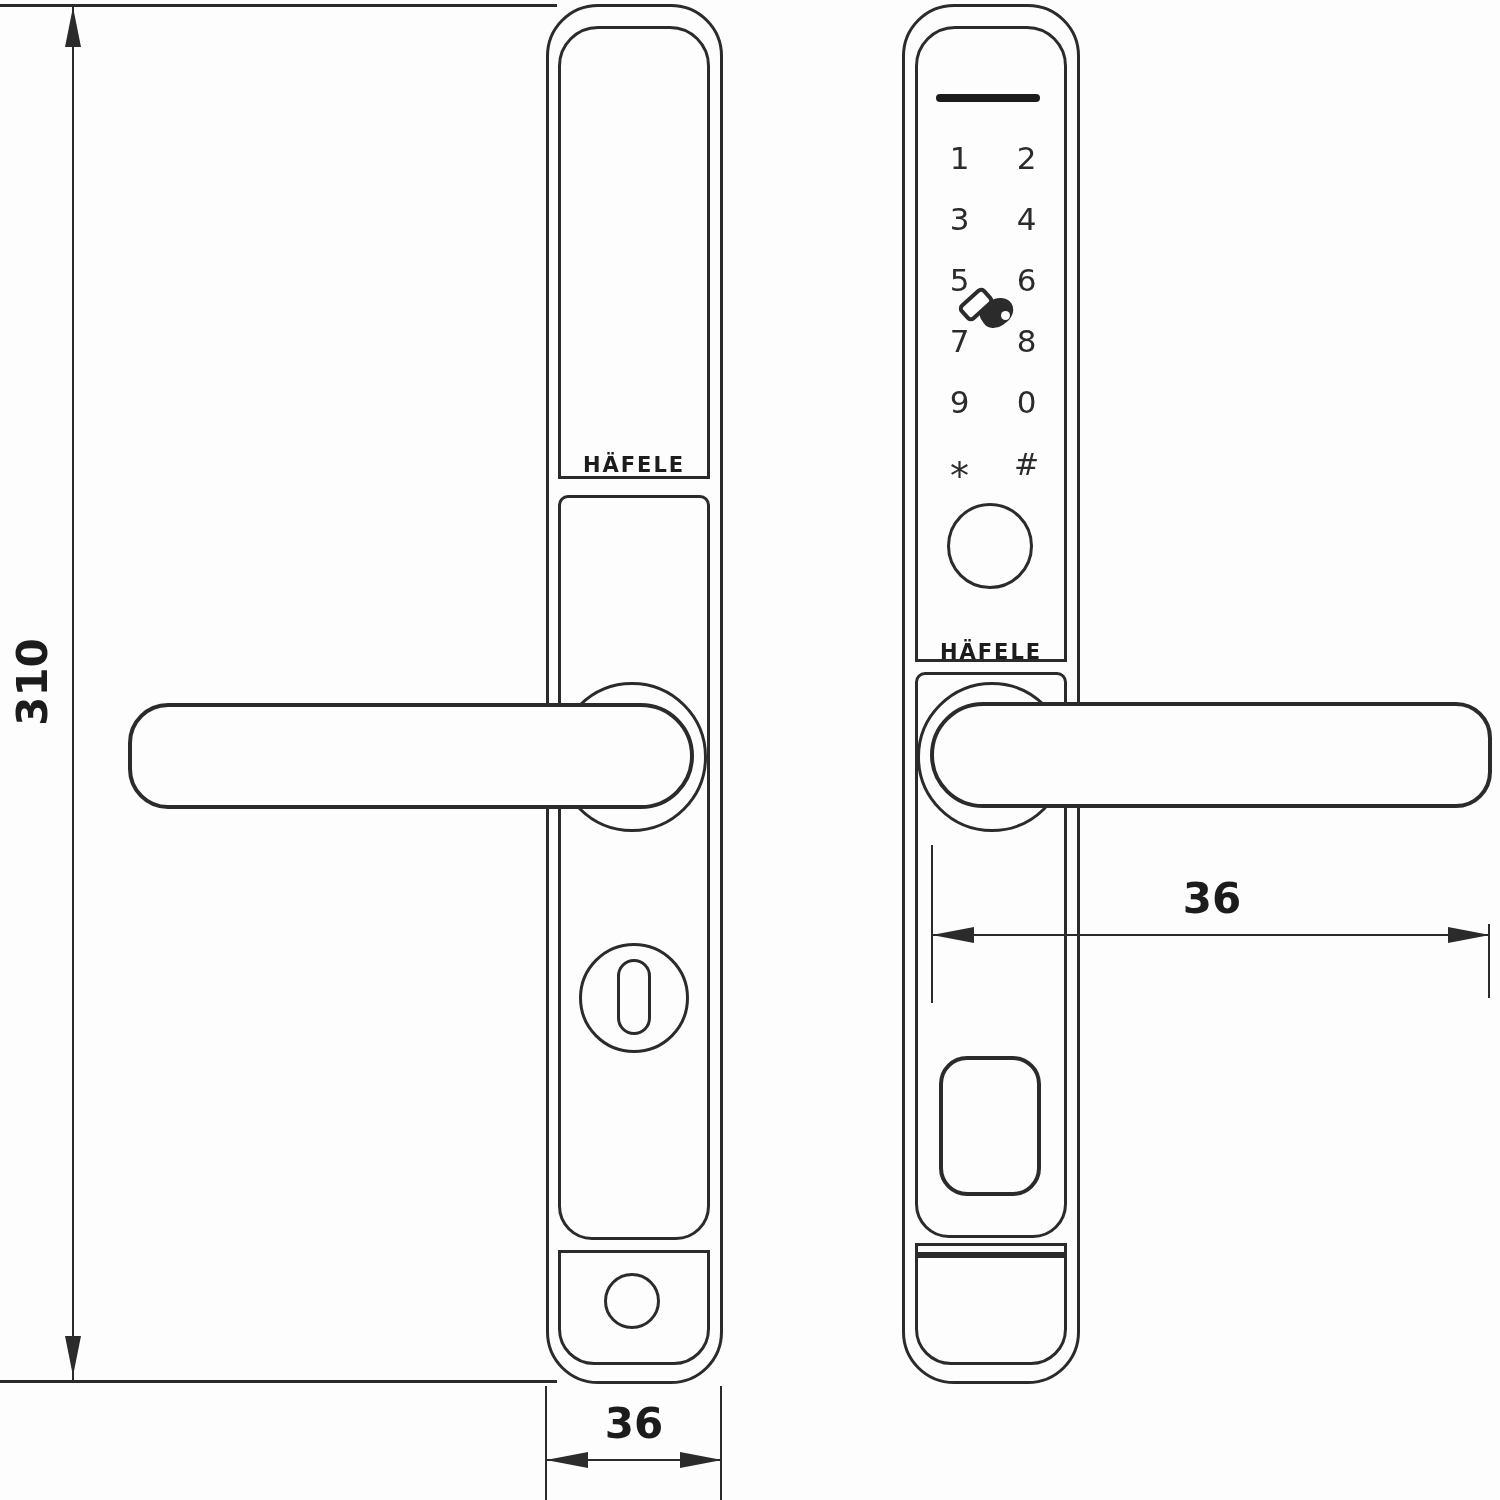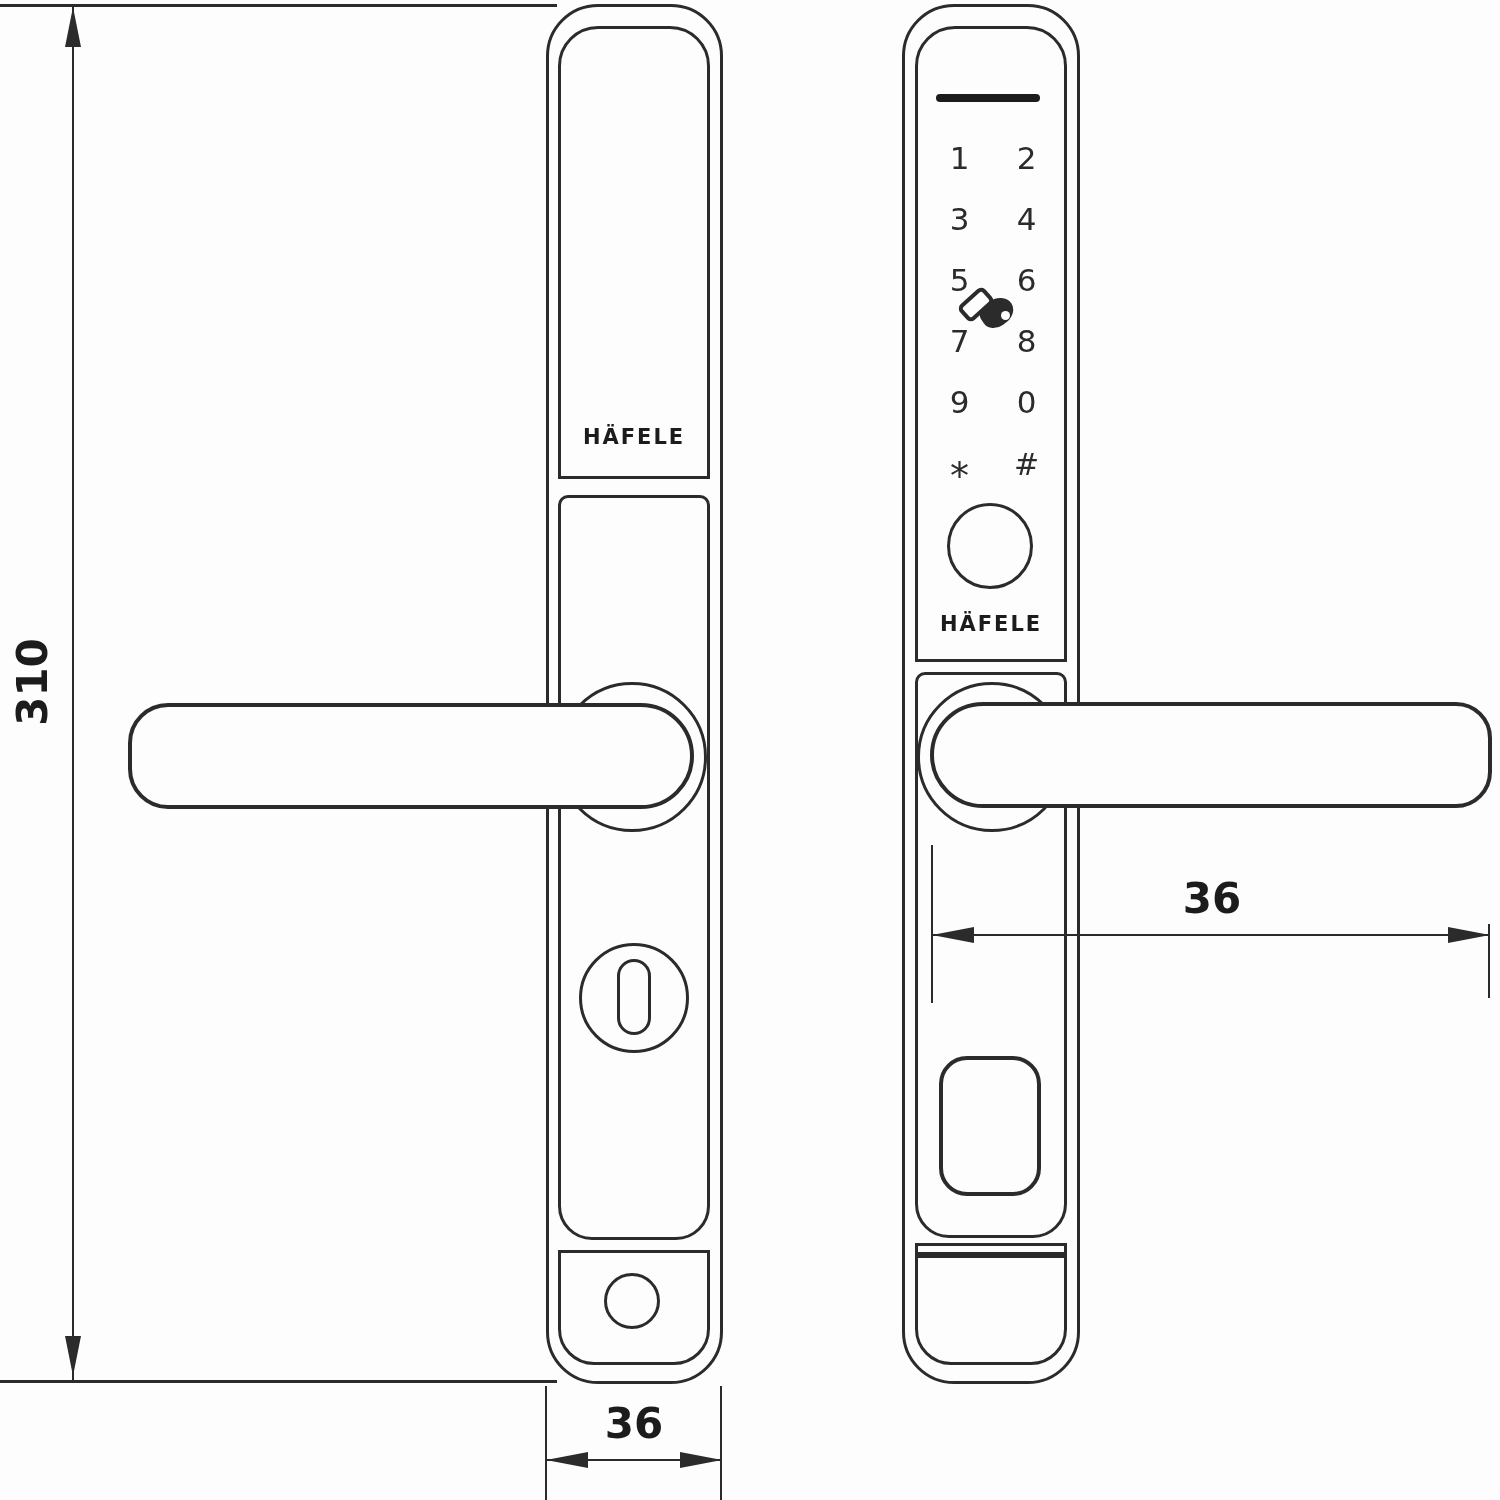--- a/index.html
+++ b/index.html
@@ -22,21 +22,21 @@
   .arr-up{border-left:8px solid transparent;border-right:8px solid transparent;border-bottom:40px solid var(--line);}
   .arr-down{border-left:8px solid transparent;border-right:8px solid transparent;border-top:40px solid var(--line);}
   .arr-left{border-top:8px solid transparent;border-bottom:8px solid transparent;border-right:42px solid var(--line);}
   .arr-right{border-top:8px solid transparent;border-bottom:8px solid transparent;border-left:42px solid var(--line);}
   .dimlabel{
     position:absolute;font-size:42px;font-weight:bold;color:var(--text);
     text-align:center;line-height:44px;white-space:nowrap;
   }
   .brand{
     position:absolute;font-size:21px;font-weight:bold;letter-spacing:2px;
-    color:var(--text);text-align:center;line-height:22px;
+    color:var(--text);text-align:center;line-height:22px;margin-top:28px;
   }
   .keypad{
     position:absolute;left:926px;top:128px;width:134px;height:366px;
     display:grid;grid-template-columns:1fr 1fr;grid-auto-rows:61px;
   }
   .key{
     display:flex;align-items:center;justify-content:center;
     font-size:31px;color:var(--line);line-height:1;
   }
   .key-star{font-size:38px;transform:translateY(12px);}

